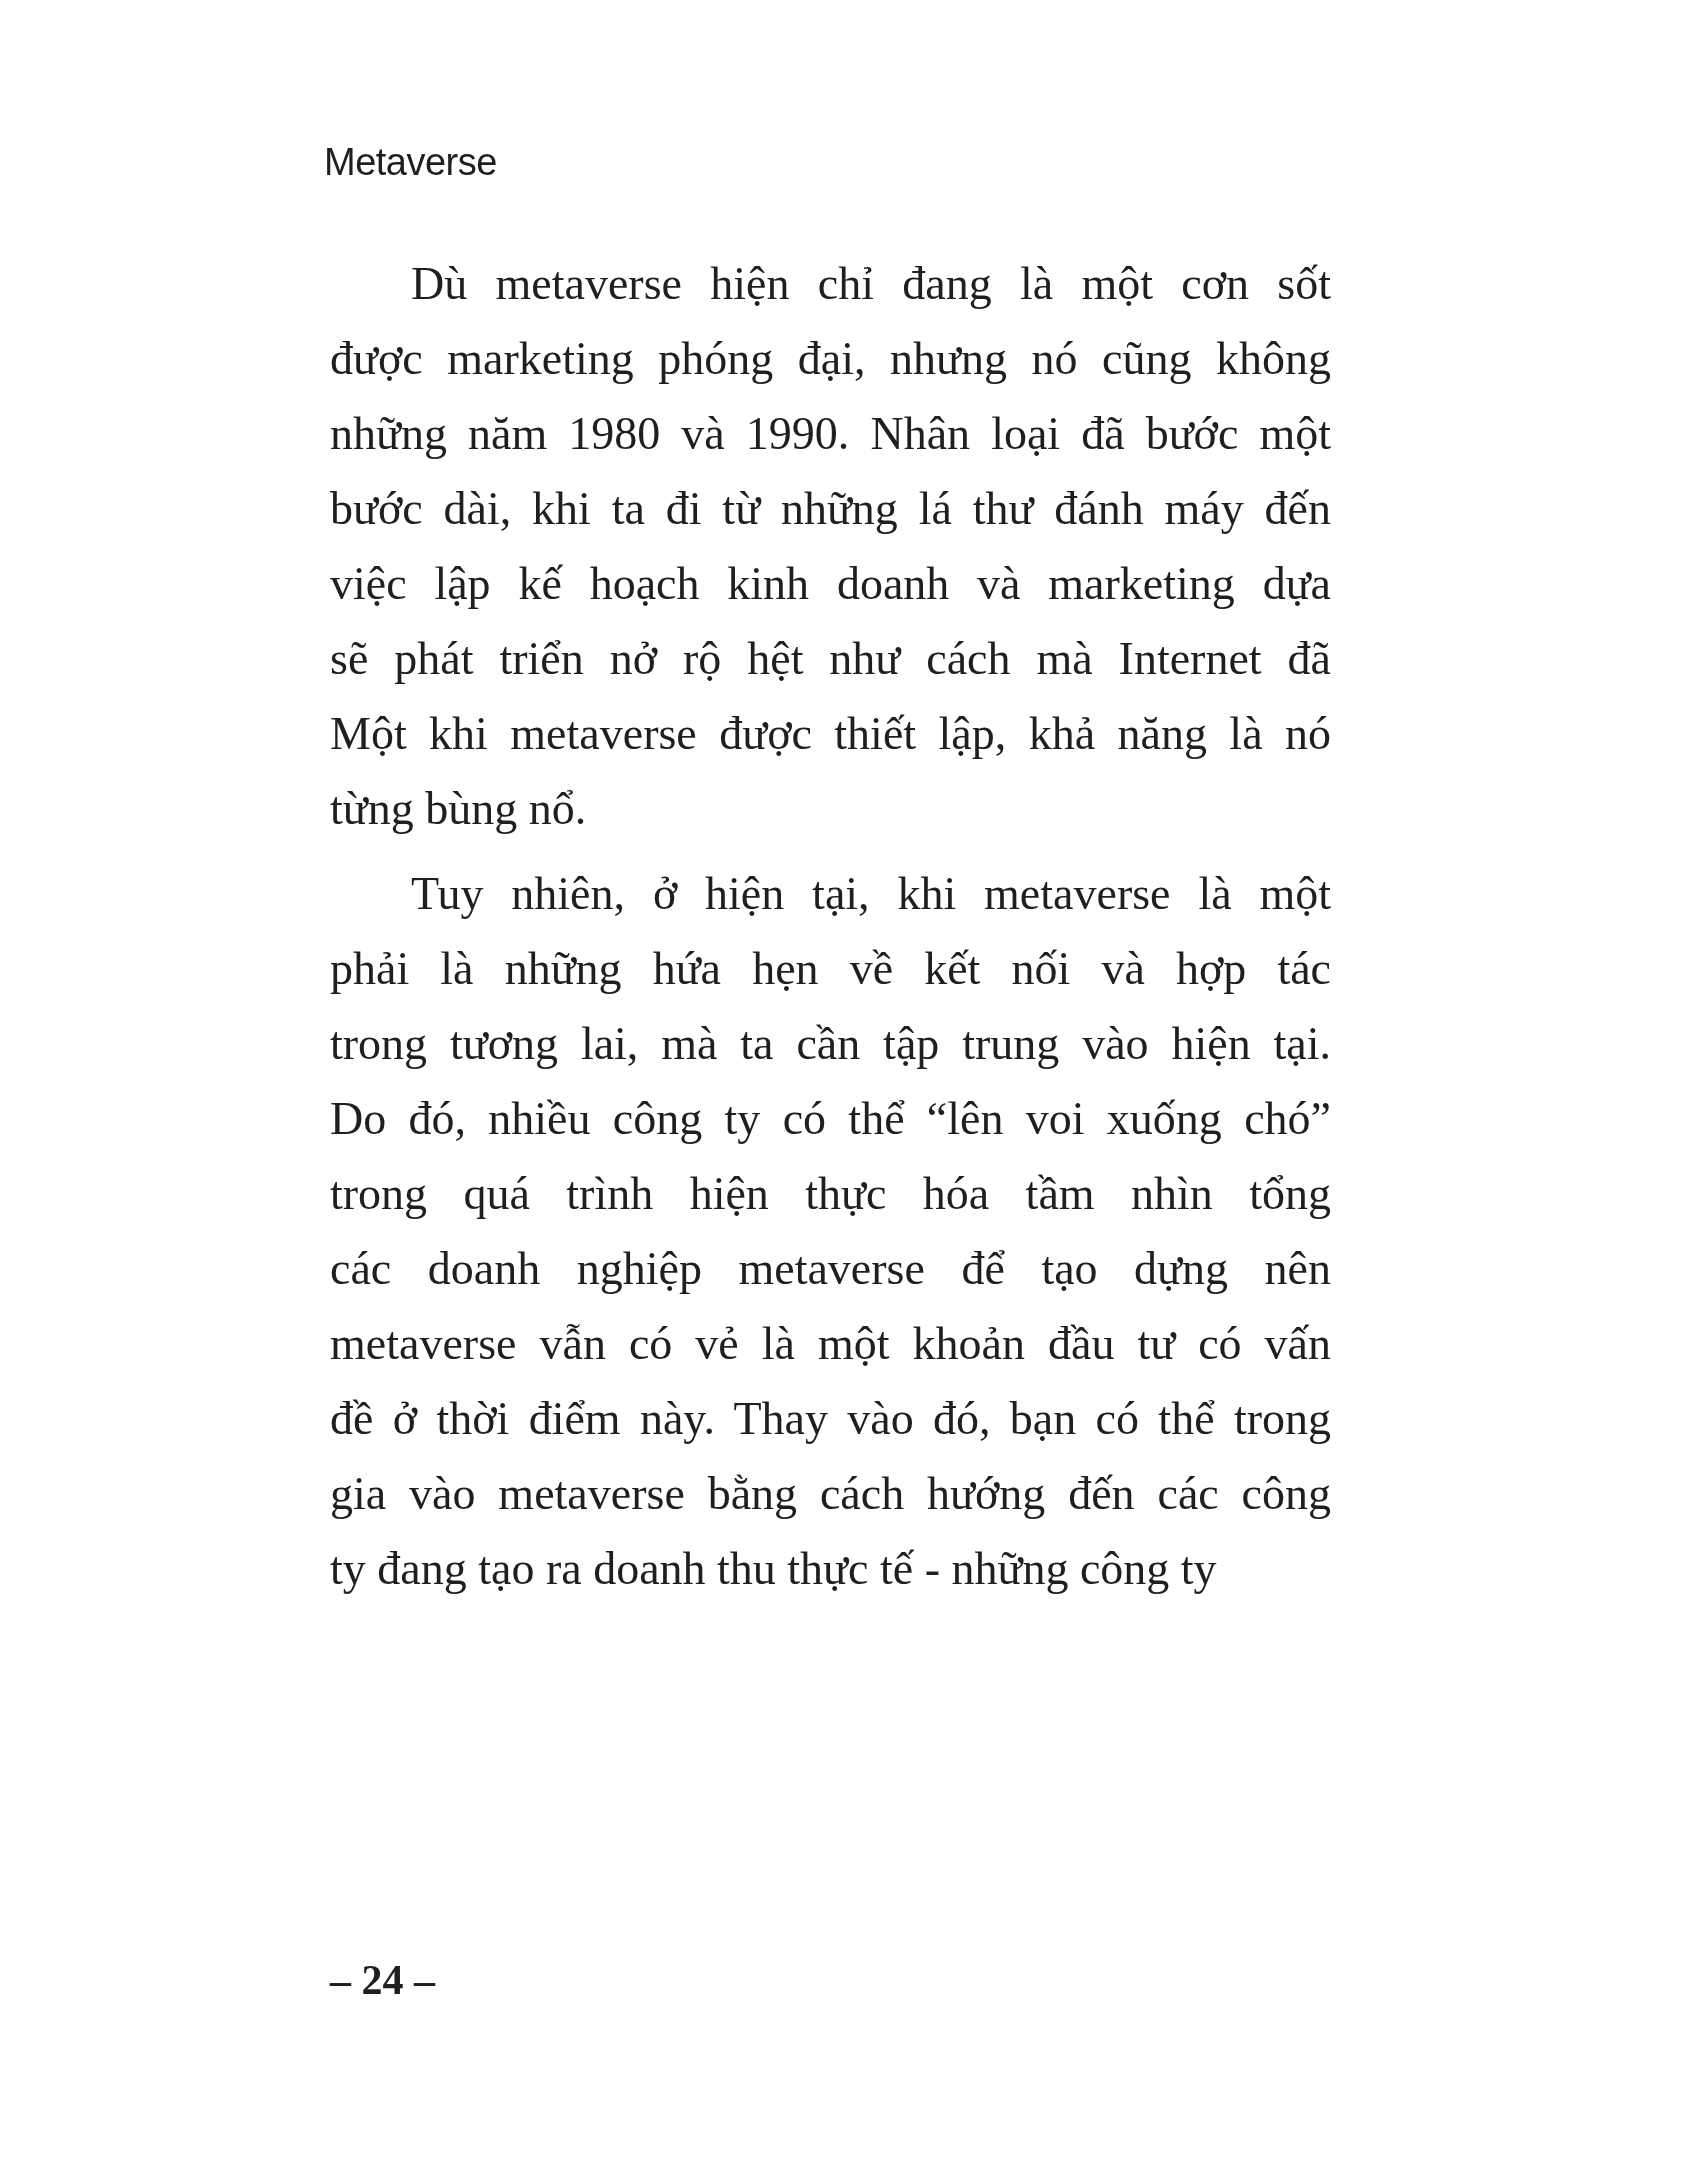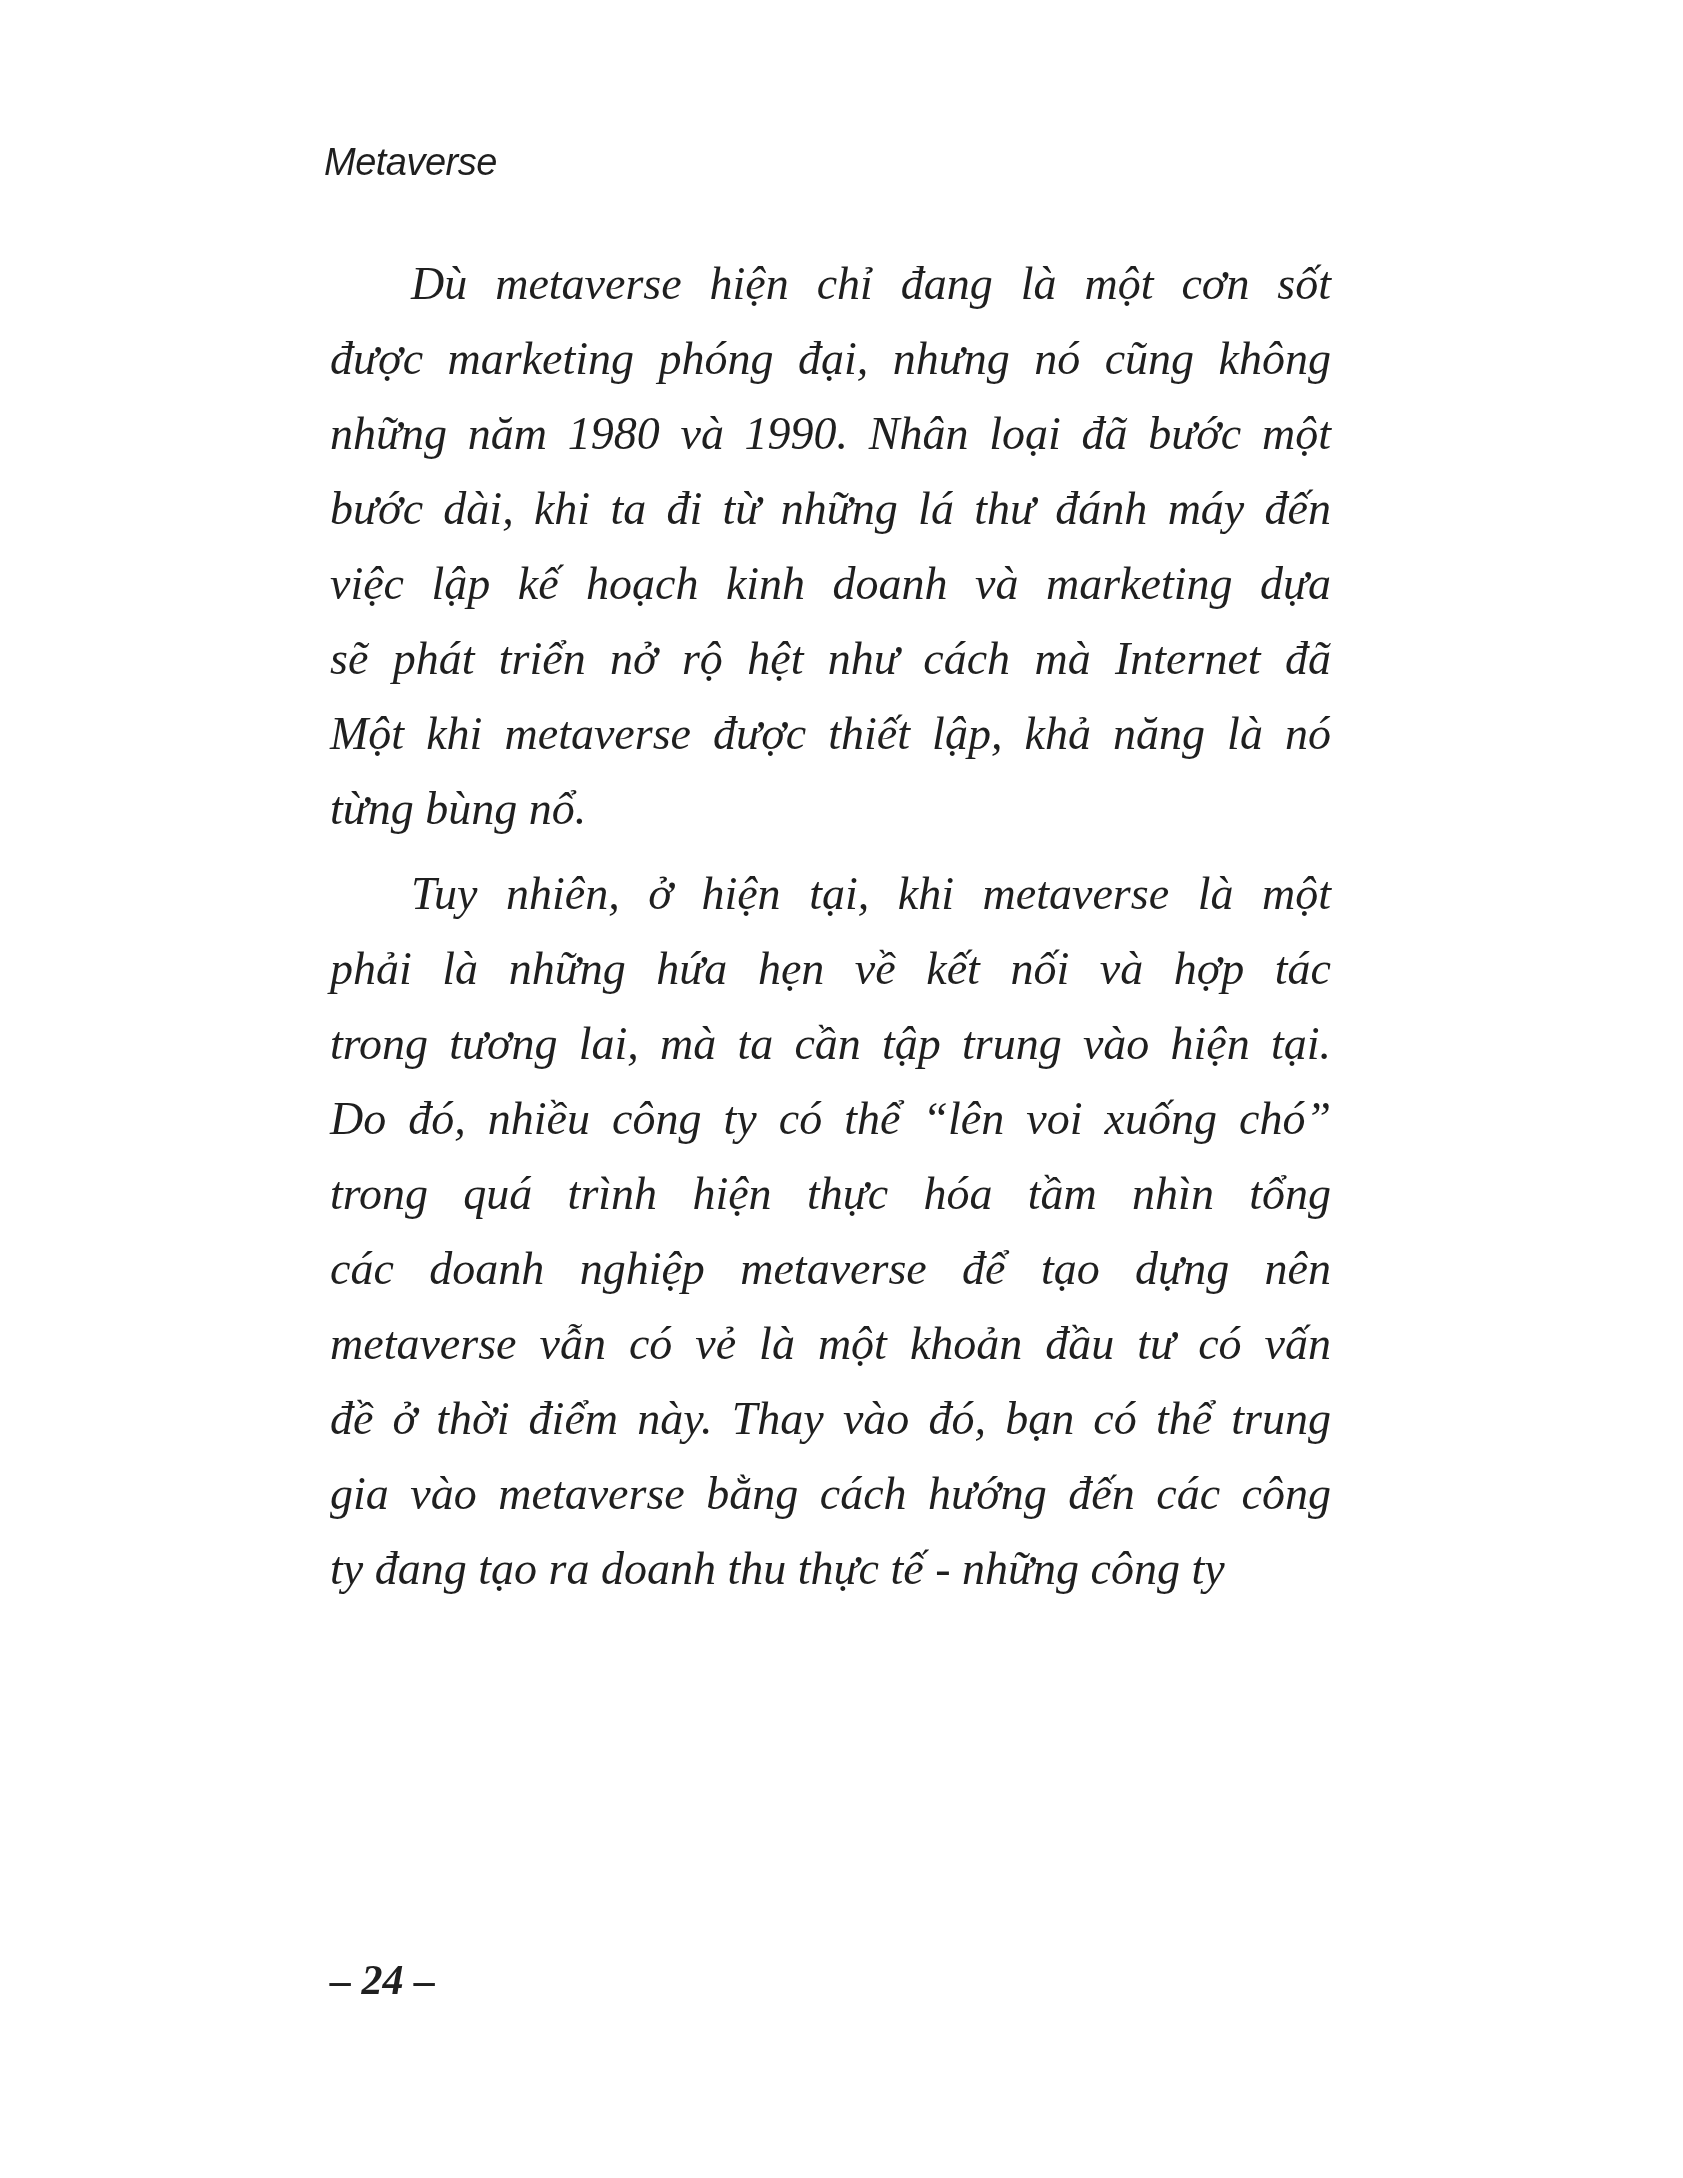--- a/index.html
+++ b/index.html
@@ -7,21 +7,20 @@
     padding: 0;
     background: #ffffff;
   }
   .page {
     position: relative;
     width: 1337px;
     height: 2178px;
     background: var(--bg-color, #ffffff);
     overflow: hidden;
     font-family: "Liberation Serif", "DejaVu Serif", serif;
-    font-style: italic;
   }
   .running-head {
     position: absolute;
     left: 324px;
     top: 140px;
     font-family: "Liberation Sans", "DejaVu Sans", sans-serif;
     font-size: 38px;
     line-height: 44px;
     letter-spacing: -0.5px;
     color: var(--text-color, #262626);
@@ -81,21 +80,21 @@
         <div class="line">từng bùng nổ.</div>
       </div>
       <div class="para">
         <div class="line first j">Tuy nhiên, ở hiện tại, khi metaverse là một</div>
         <div class="line j">phải là những hứa hẹn về kết nối và hợp tác</div>
         <div class="line j">trong tương lai, mà ta cần tập trung vào hiện tại.</div>
         <div class="line j">Do đó, nhiều công ty có thể “lên voi xuống chó”</div>
         <div class="line j">trong quá trình hiện thực hóa tầm nhìn tổng</div>
         <div class="line j">các doanh nghiệp metaverse để tạo dựng nên</div>
         <div class="line j">metaverse vẫn có vẻ là một khoản đầu tư có vấn</div>
-        <div class="line j">đề ở thời điểm này. Thay vào đó, bạn có thể trung</div>
+        <div class="line j">đề ở thời điểm này. Thay vào đó, bạn có thể trong</div>
         <div class="line j">gia vào metaverse bằng cách hướng đến các công</div>
         <div class="line">ty đang tạo ra doanh thu thực tế - những công ty</div>
       </div>
     </div>
 
   <div class="folio">– 24 –</div>
 </div>
 
 
 </body></html>

